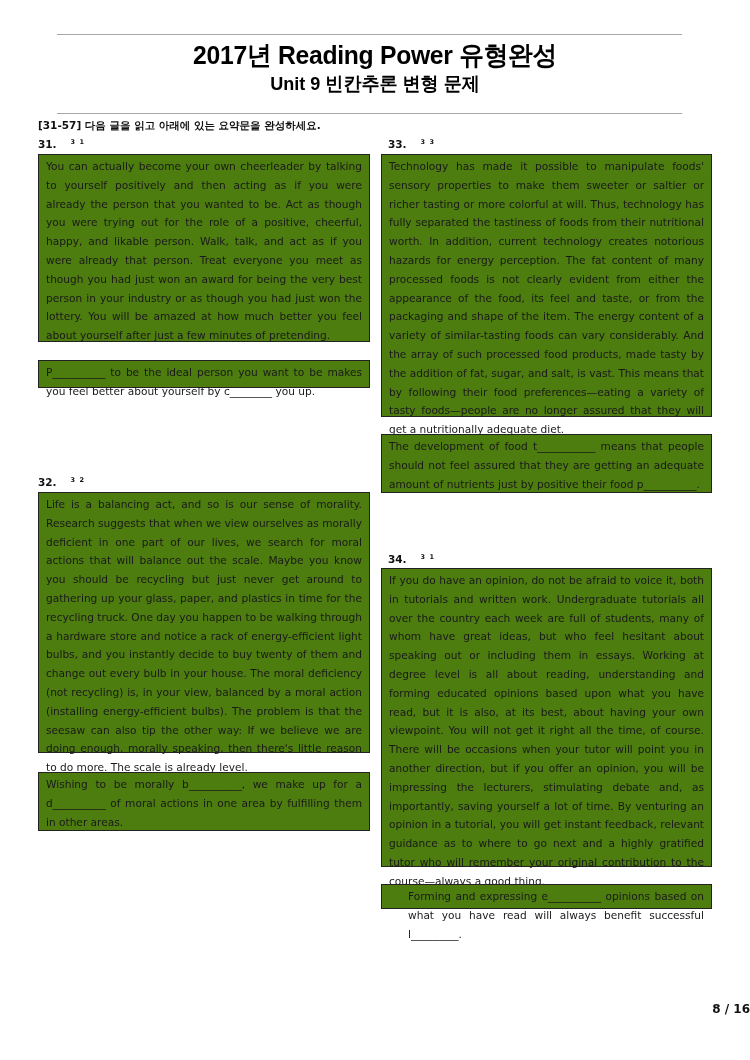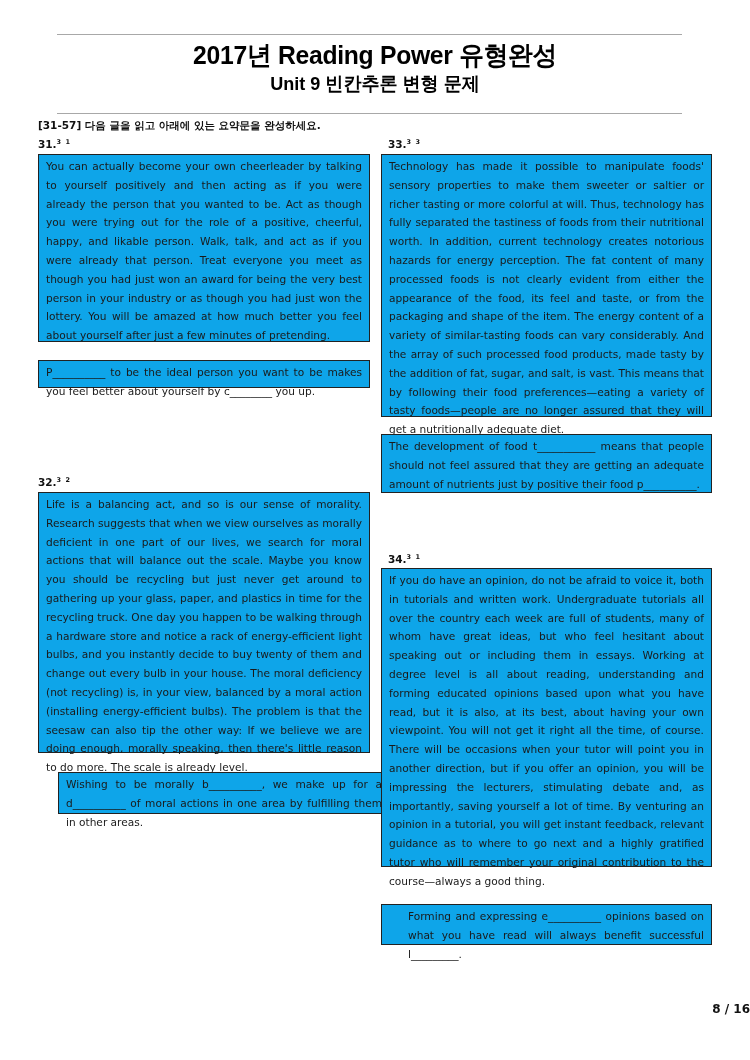--- a/index.html
+++ b/index.html
@@ -4,22 +4,22 @@
 <style>
   * { box-sizing: border-box; margin: 0; padding: 0; }
   html, body { width: 750px; height: 1060px; background: #ffffff; overflow: hidden; }
   body { position: relative; font-family: "DejaVu Sans", "Liberation Sans", sans-serif; color: #111; }
   .rule { position: absolute; left: 57px; width: 625px; height: 0; border-top: 1.5px solid #a8a8a8; }
   .title { position: absolute; left: 0; width: 750px; text-align: center; font-family: "Liberation Sans", sans-serif; font-weight: bold; color: #000; }
   .title.main { top: 38px; font-size: 26px; letter-spacing: -0.3px; transform: scaleX(0.95); }
   .title.sub { top: 71px; font-size: 19px; transform: scaleX(0.95); }
   .instr { position: absolute; left: 38px; top: 119px; font-size: 10.5px; font-weight: bold; color: #111; }
   .qnum { position: absolute; font-size: 10.5px; font-weight: bold; color: #111; }
-  .qnum sup { font-size: 6.5px; font-weight: bold; margin-left: 0; vertical-align: 4px; letter-spacing: 1px; }
-  .box { position: absolute; border: 1.3px solid #222; padding: 2px 7px 2px 7px; font-size: 10.6px; line-height: 18.8px; text-align: justify; color: #1a1a1a; background: #0ea5e9; }
+  .qnum sup { font-size: 6.5px; font-weight: bold; margin-left: 14px; vertical-align: 4px; letter-spacing: 1px; }
+  .box { position: absolute; border: 1.3px solid #222; padding: 2px 7px 2px 7px; font-size: 10.6px; line-height: 18.8px; text-align: justify; color: #1a1a1a; background: #4d7c0f; }
   .box.left { left: 38px; width: 332px; }
   .box.right { left: 381px; width: 331px; }
   .pagenum { position: absolute; left: 0; width: 750px; top: 1002px; text-align: right; font-size: 12px; font-weight: bold; color: #111; }
 </style>
 </head>
 <body>
 
 <div class="rule" style="top:34px;"></div>
 <div class="title main">2017년 Reading Power 유형완성</div>
 <div class="title sub">Unit 9 빈칸추론 변형 문제</div>
@@ -30,27 +30,27 @@
 <div class="qnum" style="left:38px; top:138px;">
   <span>31.</span><sup>3 1</sup>
 </div>
 <div class="box left" style="top:154px; height:188px;">You can actually become your own cheerleader by talking to yourself positively and then acting as if you were already the person that you wanted to be. Act as though you were trying out for the role of a positive, cheerful, happy, and likable person. Walk, talk, and act as if you were already that person. Treat everyone you meet as though you had just won an award for being the very best person in your industry or as though you had just won the lottery. You will be amazed at how much better you feel about yourself after just a few minutes of pretending.</div>
 <div class="box left" style="top:360px; height:28px;">P__________ to be the ideal person you want to be makes you feel better about yourself by c________ you up.</div>
 
 <div class="qnum" style="left:38px; top:476px;">
   <span>32.</span><sup>3 2</sup>
 </div>
 <div class="box left" style="top:492px; height:261px;">Life is a balancing act, and so is our sense of morality. Research suggests that when we view ourselves as morally deficient in one part of our lives, we search for moral actions that will balance out the scale. Maybe you know you should be recycling but just never get around to gathering up your glass, paper, and plastics in time for the recycling truck. One day you happen to be walking through a hardware store and notice a rack of energy-efficient light bulbs, and you instantly decide to buy twenty of them and change out every bulb in your house. The moral deficiency (not recycling) is, in your view, balanced by a moral action (installing energy-efficient bulbs). The problem is that the seesaw can also tip the other way: If we believe we are doing enough, morally speaking, then there's little reason to do more. The scale is already level.</div>
-<div class="box left" style="top:772px; height:42px;margin-left:20px;">Wishing to be morally b__________, we make up for a d__________ of moral actions in one area by fulfilling them in other areas.</div>
+<div class="box left" style="top:772px; height:59px;">Wishing to be morally b__________, we make up for a d__________ of moral actions in one area by fulfilling them in other areas.</div>
 
 <div class="qnum" style="left:388px; top:138px;">
   <span>33.</span><sup>3 3</sup>
 </div>
 <div class="box right" style="top:154px; height:263px;">Technology has made it possible to manipulate foods' sensory properties to make them sweeter or saltier or richer tasting or more colorful at will. Thus, technology has fully separated the tastiness of foods from their nutritional worth. In addition, current technology creates notorious hazards for energy perception. The fat content of many processed foods is not clearly evident from either the appearance of the food, its feel and taste, or from the packaging and shape of the item. The energy content of a variety of similar-tasting foods can vary considerably. And the array of such processed food products, made tasty by the addition of fat, sugar, and salt, is vast. This means that by following their food preferences—eating a variety of tasty foods—people are no longer assured that they will get a nutritionally adequate diet.</div>
 <div class="box right" style="top:434px; height:59px;">The development of food t___________ means that people should not feel assured that they are getting an adequate amount of nutrients just by positive their food p__________.</div>
 
 <div class="qnum" style="left:388px; top:553px;">
   <span>34.</span><sup>3 1</sup>
 </div>
 <div class="box right" style="top:568px; height:299px;">If you do have an opinion, do not be afraid to voice it, both in tutorials and written work. Undergraduate tutorials all over the country each week are full of students, many of whom have great ideas, but who feel hesitant about speaking out or including them in essays. Working at degree level is all about reading, understanding and forming educated opinions based upon what you have read, but it is also, at its best, about having your own viewpoint. You will not get it right all the time, of course. There will be occasions when your tutor will point you in another direction, but if you offer an opinion, you will be impressing the lecturers, stimulating debate and, as importantly, saving yourself a lot of time. By venturing an opinion in a tutorial, you will get instant feedback, relevant guidance as to where to go next and a highly gratified tutor who will remember your original contribution to the course—always a good thing.</div>
-<div class="box right" style="top:904px; height:41px;padding-left:26px;">Forming and expressing e__________ opinions based on what you have read will always benefit successful l_________.</div>
+<div class="box right" style="top:884px; height:25px;padding-left:26px;">Forming and expressing e__________ opinions based on what you have read will always benefit successful l_________.</div>
 
 <div class="pagenum">8 / 16</div>
 
 </body></html>

